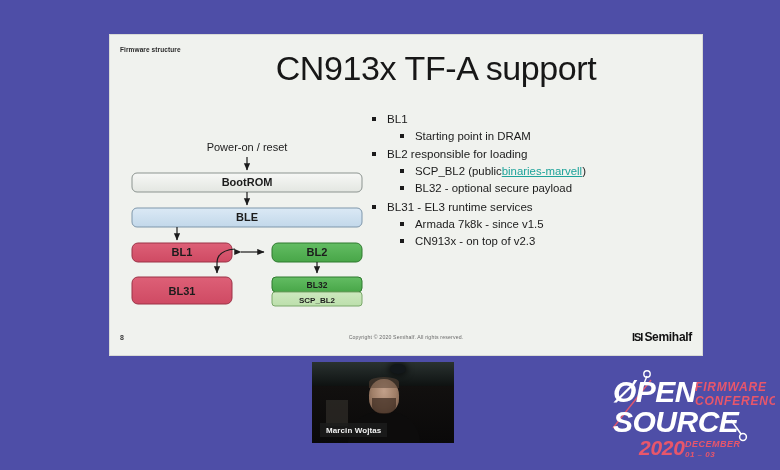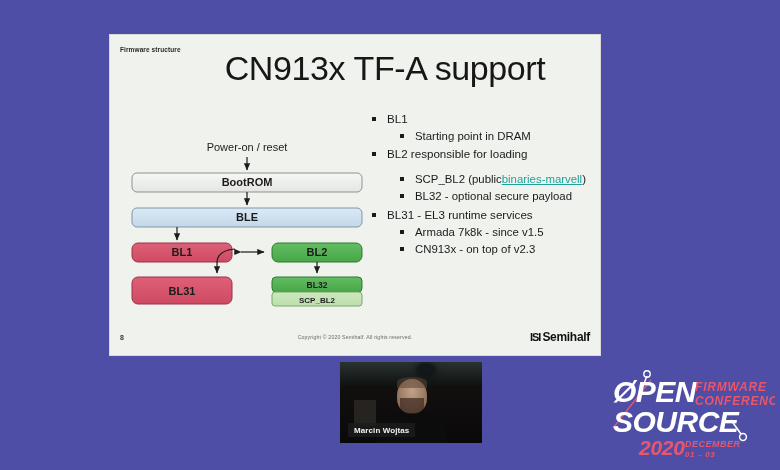--- a/index.html
+++ b/index.html
@@ -20,21 +20,21 @@
     position: absolute;
     inset: 0;
     background: #4e4ea7;
   }
 
   
   #slide {
     position: absolute;
     left: 110px;
     top: 35px;
-    width: 490px;
+    width: 592px;
     height: 320px;
     background: #f0f2ee;
     box-shadow: 0 0 0 1px #d8dad6;
     overflow: hidden;
   }
 
   .kicker {
     position: absolute;
     left: 10px;
     top: 11px;
@@ -115,21 +115,20 @@
     background: #1b1b1b;
     margin-right: 11px;
     flex: 0 0 auto;
     position: relative;
     top: -2px;
   }
   .b-text { display: inline-block; }
   .lnk {
     color: #1ea39a;
     text-decoration: underline;
-    margin-top: 8px;
   }
 
   
   .slide-footer {
     position: absolute;
     left: 0; right: 0; bottom: 0;
     height: 42px;
   }
   .pg-num {
     position: absolute;
@@ -167,21 +166,21 @@
   .sh-name {
     font-size: 12px;
     font-weight: bold;
     color: #111;
     letter-spacing: -.3px;
   }
 
   
   #webcam {
     position: absolute;
-    left: 340px;
+    left: 312px;
     top: 362px;
     width: 142px;
     height: 81px;
     background: #4c1d95;
     overflow: hidden;
   }
   .cam-ceiling {
     position: absolute;
     left: 0; top: 0; width: 100%; height: 26px;
     background: linear-gradient(180deg, #2a3230 0%, #151a19 70%, #0c0f0e 100%);

